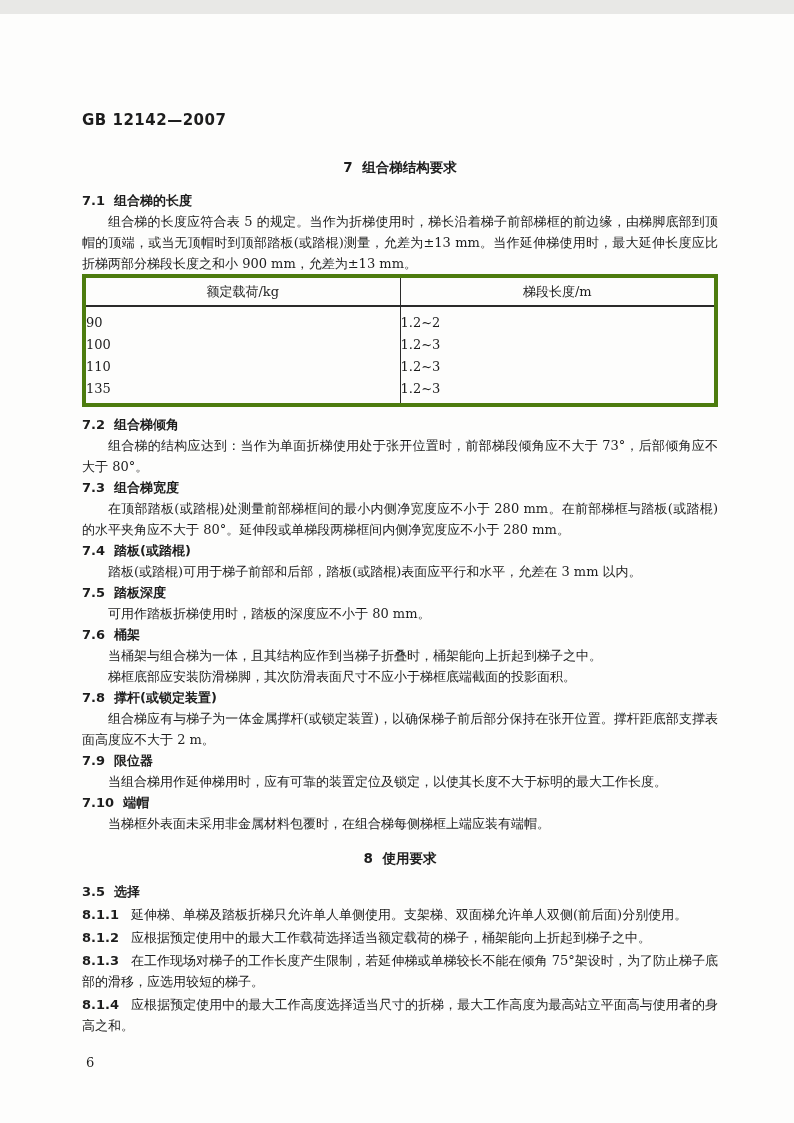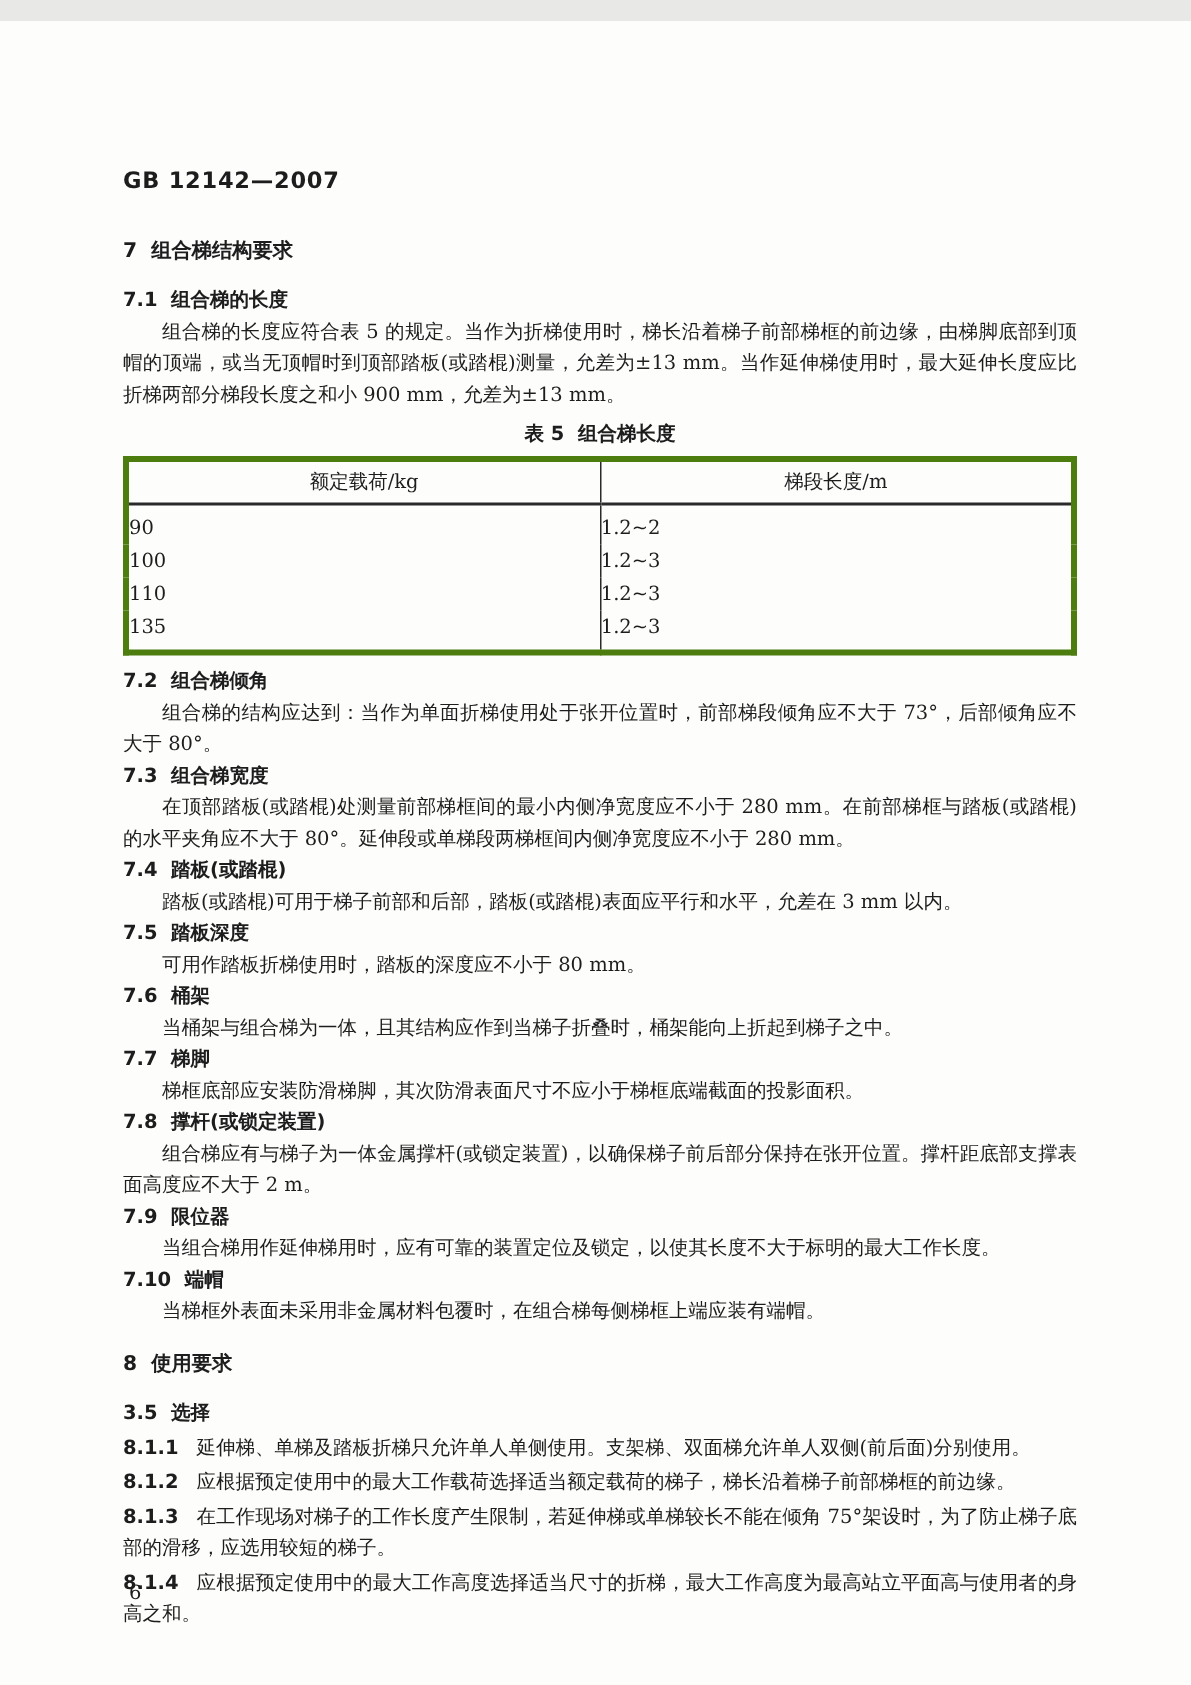--- a/index.html
+++ b/index.html
@@ -28,20 +28,21 @@
     letter-spacing: 0.5px;
     margin-bottom: 26px;
     white-space: pre-wrap;
   }
   .h-chapter {
     font-family: "DejaVu Sans", "Liberation Sans", sans-serif;
     font-weight: 700;
     font-size: 13.5px;
     margin: 14px 0 12px;
     white-space: pre-wrap;
+    text-align: center;
   }
   .h-clause {
     font-family: "DejaVu Sans", "Liberation Sans", sans-serif;
     font-weight: 700;
     font-size: 13px;
     margin: 0;
     white-space: pre-wrap;
   }
   .para {
     margin: 0;
@@ -110,21 +111,20 @@
 
   <div class="doc-header">GB 12142—2007</div>
 
   <h2 class="h-chapter">7  组合梯结构要求</h2>
 
   <div>
     <h3 class="h-clause">7.1  组合梯的长度</h3>
     <p class="para">组合梯的长度应符合表 5 的规定。当作为折梯使用时，梯长沿着梯子前部梯框的前边缘，由梯脚底部到顶帽的顶端，或当无顶帽时到顶部踏板(或踏棍)测量，允差为±13 mm。当作延伸梯使用时，最大延伸长度应比折梯两部分梯段长度之和小 900 mm，允差为±13 mm。</p>
   </div>
 
-  <div class="tbl-caption">表 5  组合梯长度</div>
   <table class="std-table">
     <thead>
       <tr>
         <th>额定载荷/kg</th>
         <th>梯段长度/m</th>
       </tr>
     </thead>
     <tbody>
       <tr>
         <td>90</td>
@@ -164,21 +164,20 @@
     <h3 class="h-clause">7.5  踏板深度</h3>
     <p class="para">可用作踏板折梯使用时，踏板的深度应不小于 80 mm。</p>
   </div>
 
   <div>
     <h3 class="h-clause">7.6  桶架</h3>
     <p class="para">当桶架与组合梯为一体，且其结构应作到当梯子折叠时，桶架能向上折起到梯子之中。</p>
   </div>
 
   <div>
-    <h3 class="h-clause">7.7  梯脚</h3>
     <p class="para">梯框底部应安装防滑梯脚，其次防滑表面尺寸不应小于梯框底端截面的投影面积。</p>
   </div>
 
   <div>
     <h3 class="h-clause">7.8  撑杆(或锁定装置)</h3>
     <p class="para">组合梯应有与梯子为一体金属撑杆(或锁定装置)，以确保梯子前后部分保持在张开位置。撑杆距底部支撑表面高度应不大于 2 m。</p>
   </div>
 
   <div>
     <h3 class="h-clause">7.9  限位器</h3>
@@ -191,21 +190,21 @@
   </div>
 
   <h2 class="h-chapter">8  使用要求</h2>
 
   <h3 class="h-clause">3.5  选择</h3>
 
   <p class="para-flush">
     <span class="clause-num">8.1.1</span><span>延伸梯、单梯及踏板折梯只允许单人单侧使用。支架梯、双面梯允许单人双侧(前后面)分别使用。</span>
   </p>
   <p class="para-flush">
-    <span class="clause-num">8.1.2</span><span>应根据预定使用中的最大工作载荷选择适当额定载荷的梯子，梯长沿着梯子前部梯框的前边缘。</span>
+    <span class="clause-num">8.1.2</span><span>应根据预定使用中的最大工作载荷选择适当额定载荷的梯子，桶架能向上折起到梯子之中。</span>
   </p>
   <p class="para-flush">
     <span class="clause-num">8.1.3</span><span>在工作现场对梯子的工作长度产生限制，若延伸梯或单梯较长不能在倾角 75°架设时，为了防止梯子底部的滑移，应选用较短的梯子。</span>
   </p>
   <p class="para-flush">
     <span class="clause-num">8.1.4</span><span>应根据预定使用中的最大工作高度选择适当尺寸的折梯，最大工作高度为最高站立平面高与使用者的身高之和。</span>
   </p>
 
   <div class="page-num">6</div>
 

